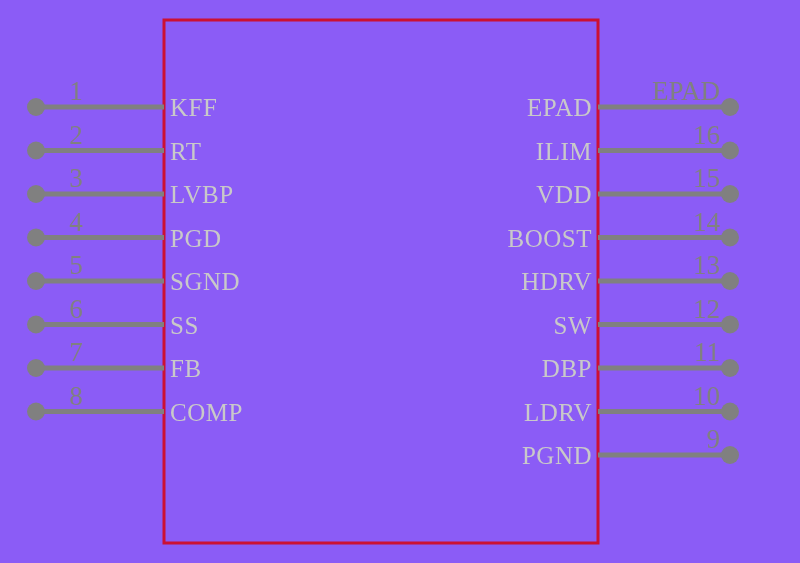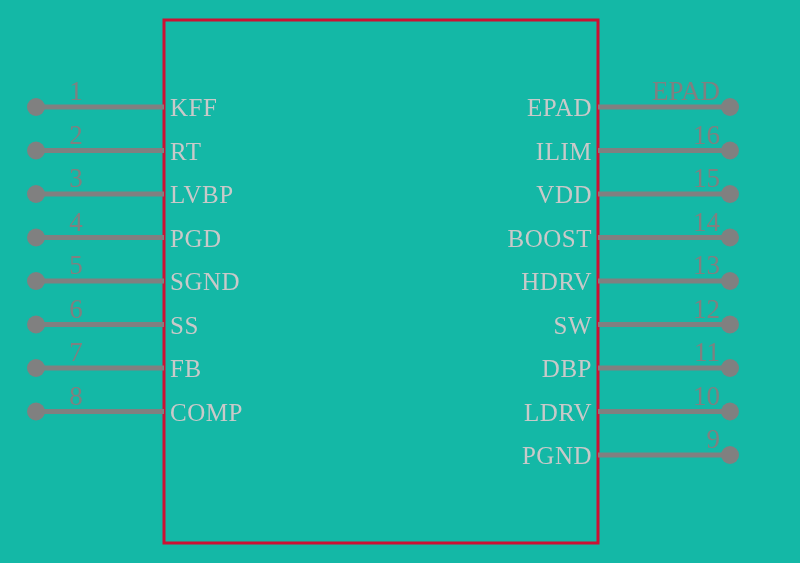--- a/index.html
+++ b/index.html
@@ -8,21 +8,21 @@
     padding: 0;
     background: #ffffff;
   }
   body {
     font-family: "Liberation Serif", serif;
   }
   #symbol-canvas {
     position: relative;
     width: 800px;
     height: 563px;
-    background: #14b8a6;
+    background: #8b5cf6;
     overflow: hidden;
   }
   #symbol-svg {
     position: absolute;
     top: 0;
     left: 0;
     width: 800px;
     height: 563px;
     display: block;
   }

